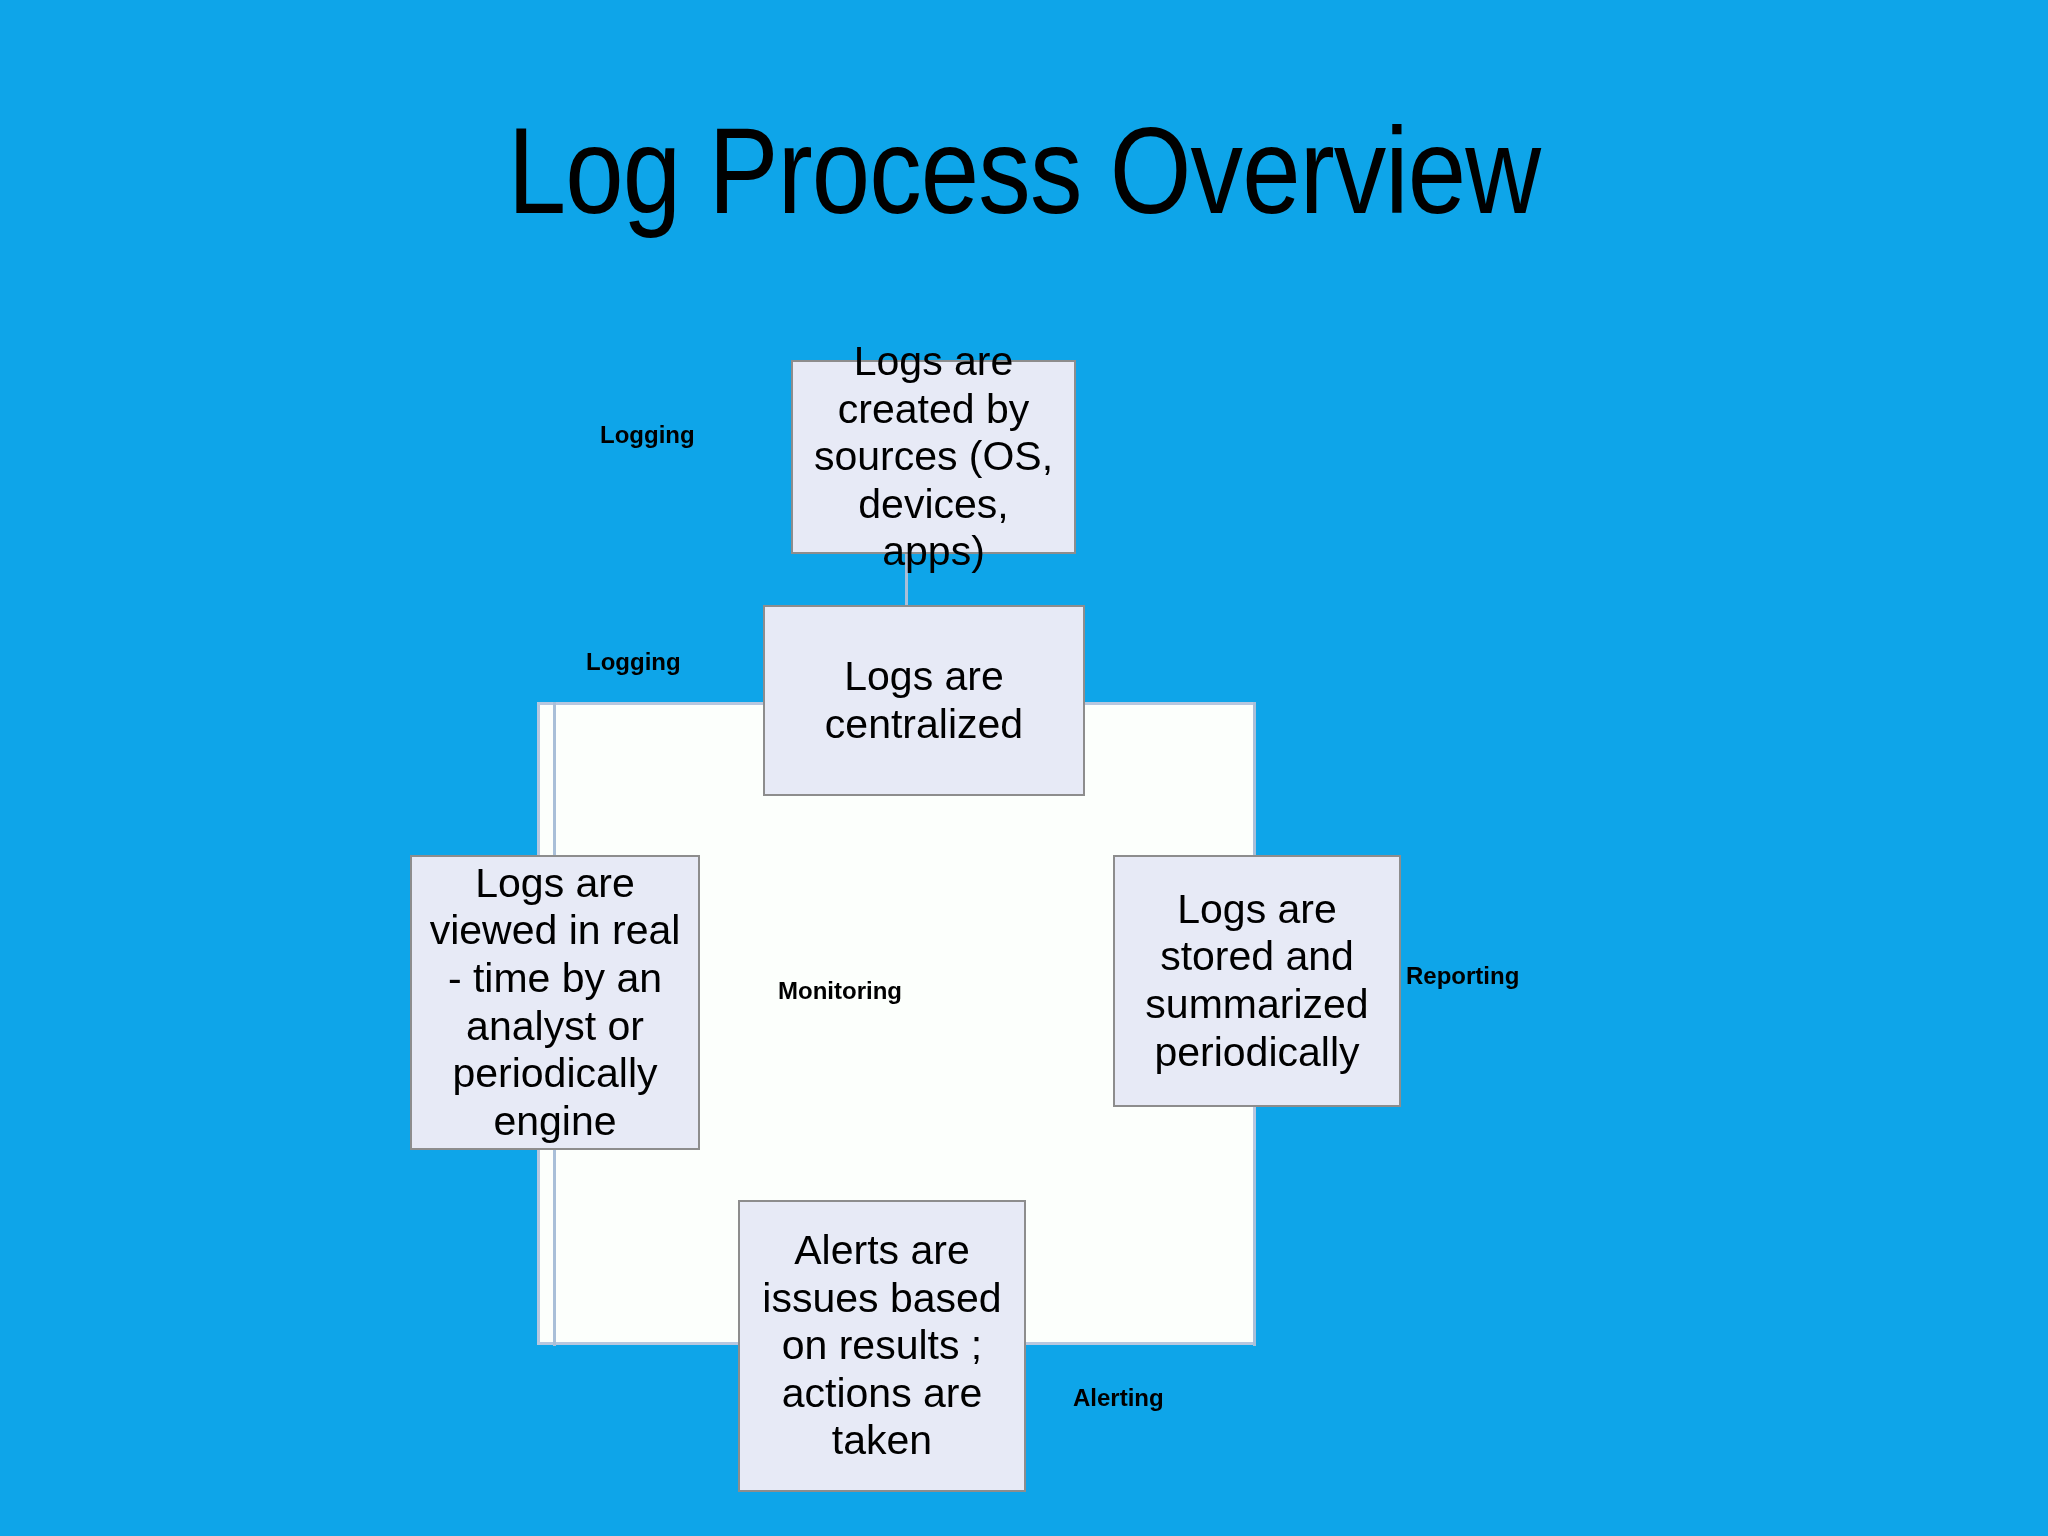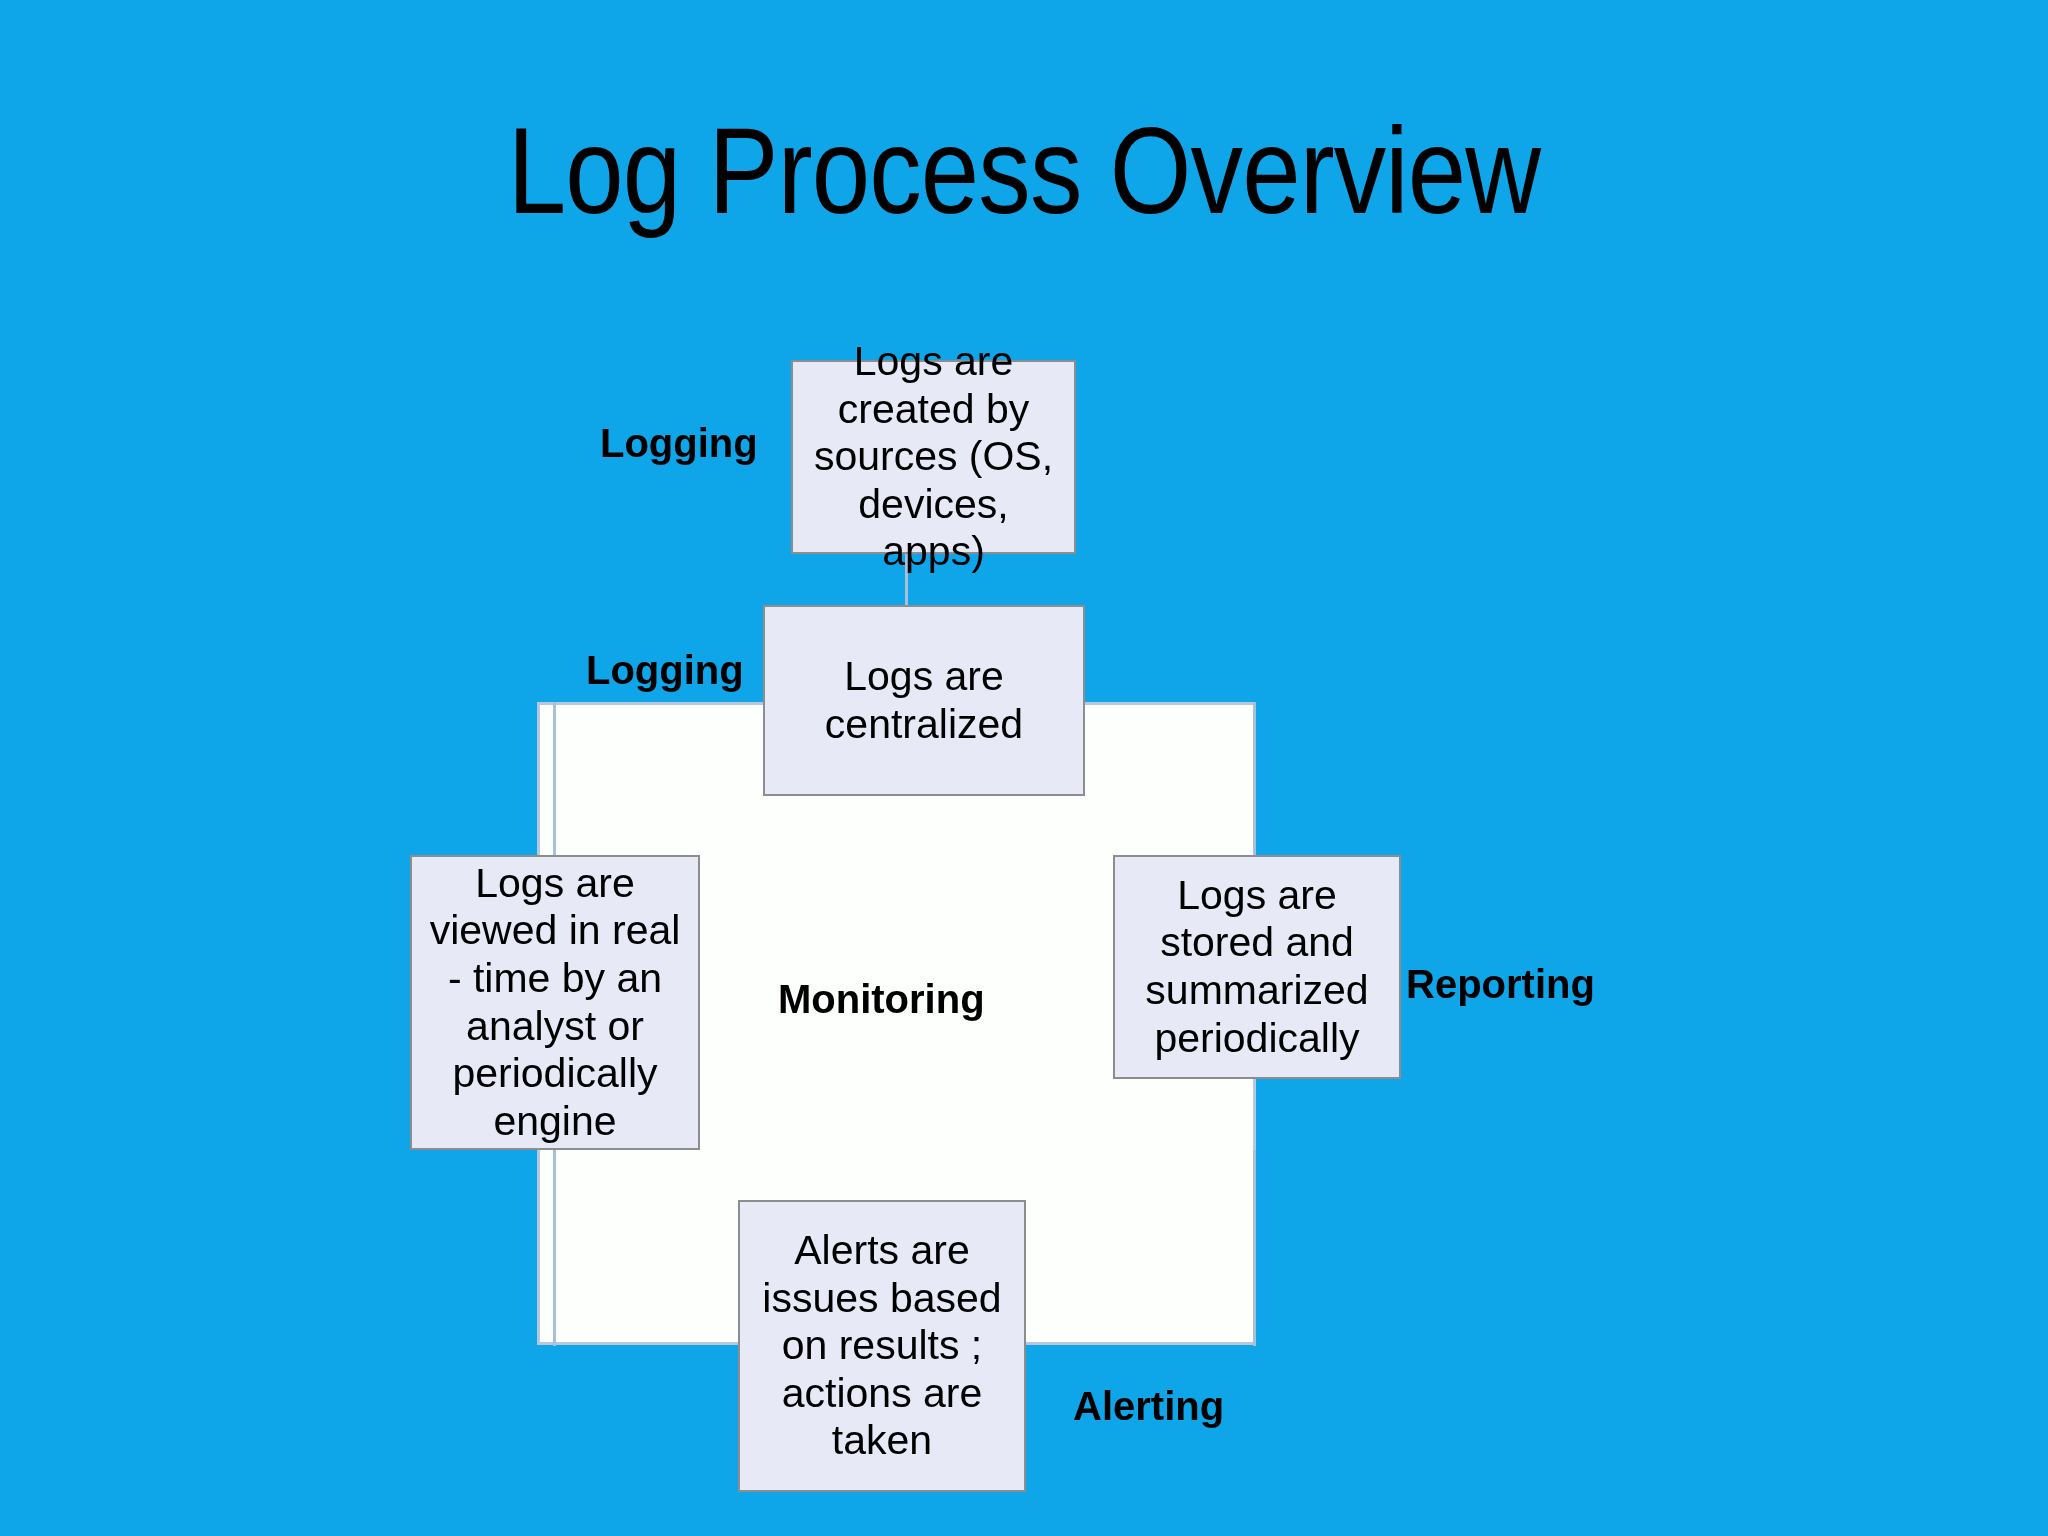--- a/index.html
+++ b/index.html
@@ -71,29 +71,29 @@
     font-family: "Liberation Sans", sans-serif;
     font-size: 41px;
     line-height: 1.16;
     padding: 4px 10px;
   }
   .pbox span { display: block; }
 
   #box-sources     { left: 791px;  top: 360px;  width: 285px; height: 194px; }
   #box-centralized { left: 763px;  top: 605px;  width: 322px; height: 191px; }
   #box-viewed      { left: 410px;  top: 855px;  width: 290px; height: 295px; }
-  #box-stored      { left: 1113px; top: 855px;  width: 288px; height: 224px; }
+  #box-stored      { left: 1113px; top: 855px;  width: 288px; height: 252px; }
   #box-alerts      { left: 738px;  top: 1200px; width: 288px; height: 292px; }
 
   
   .stage-label {
     position: absolute;
     font-family: "Liberation Sans", sans-serif;
     font-weight: bold;
-    font-size: 40px;
+    font-size: 24px;
     color: #000000;
     white-space: nowrap;
   }
   #label-logging-1   { left: 600px;  top: 421px; }
   #label-logging-2   { left: 586px;  top: 648px; }
   #label-monitoring  { left: 778px;  top: 977px; }
   #label-reporting   { left: 1406px; top: 962px; }
   #label-alerting    { left: 1073px; top: 1384px; }
 </style>
 </head>

